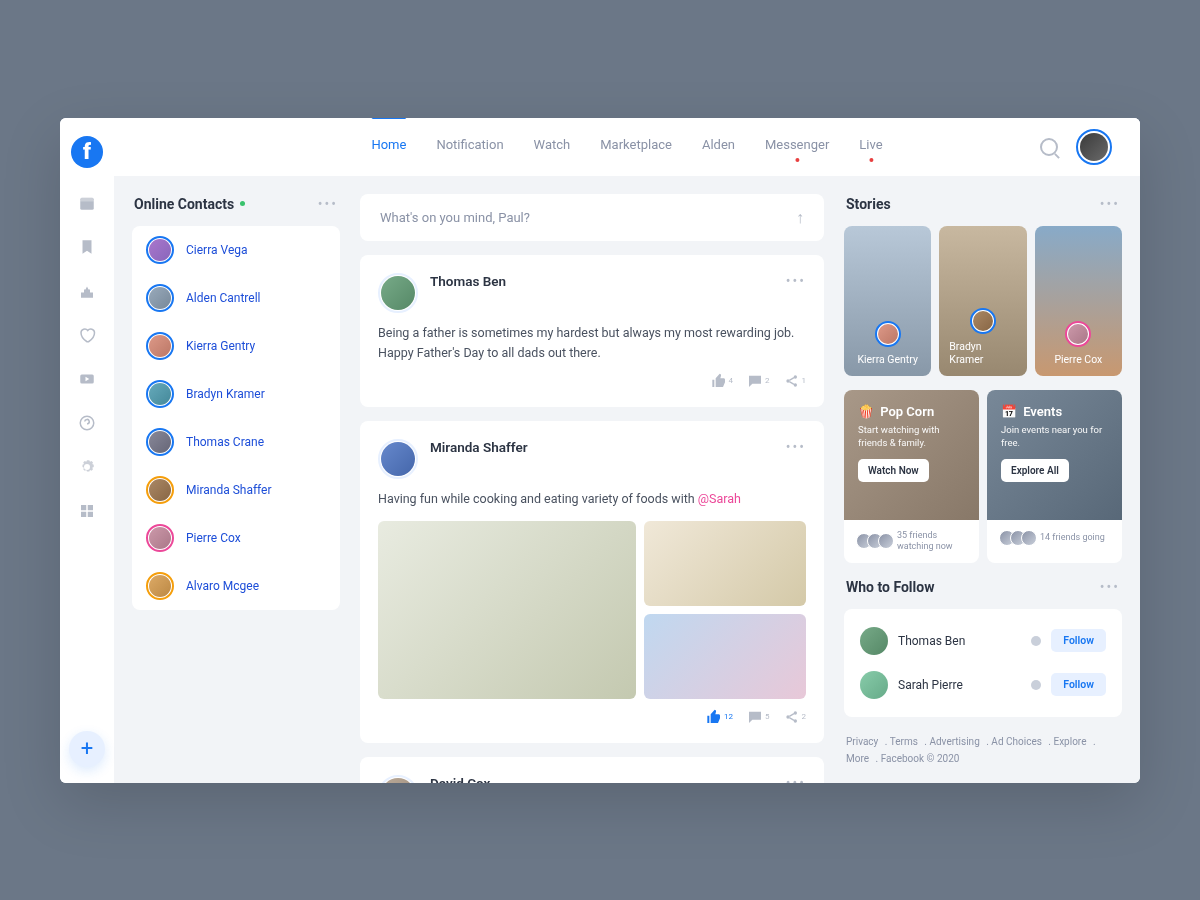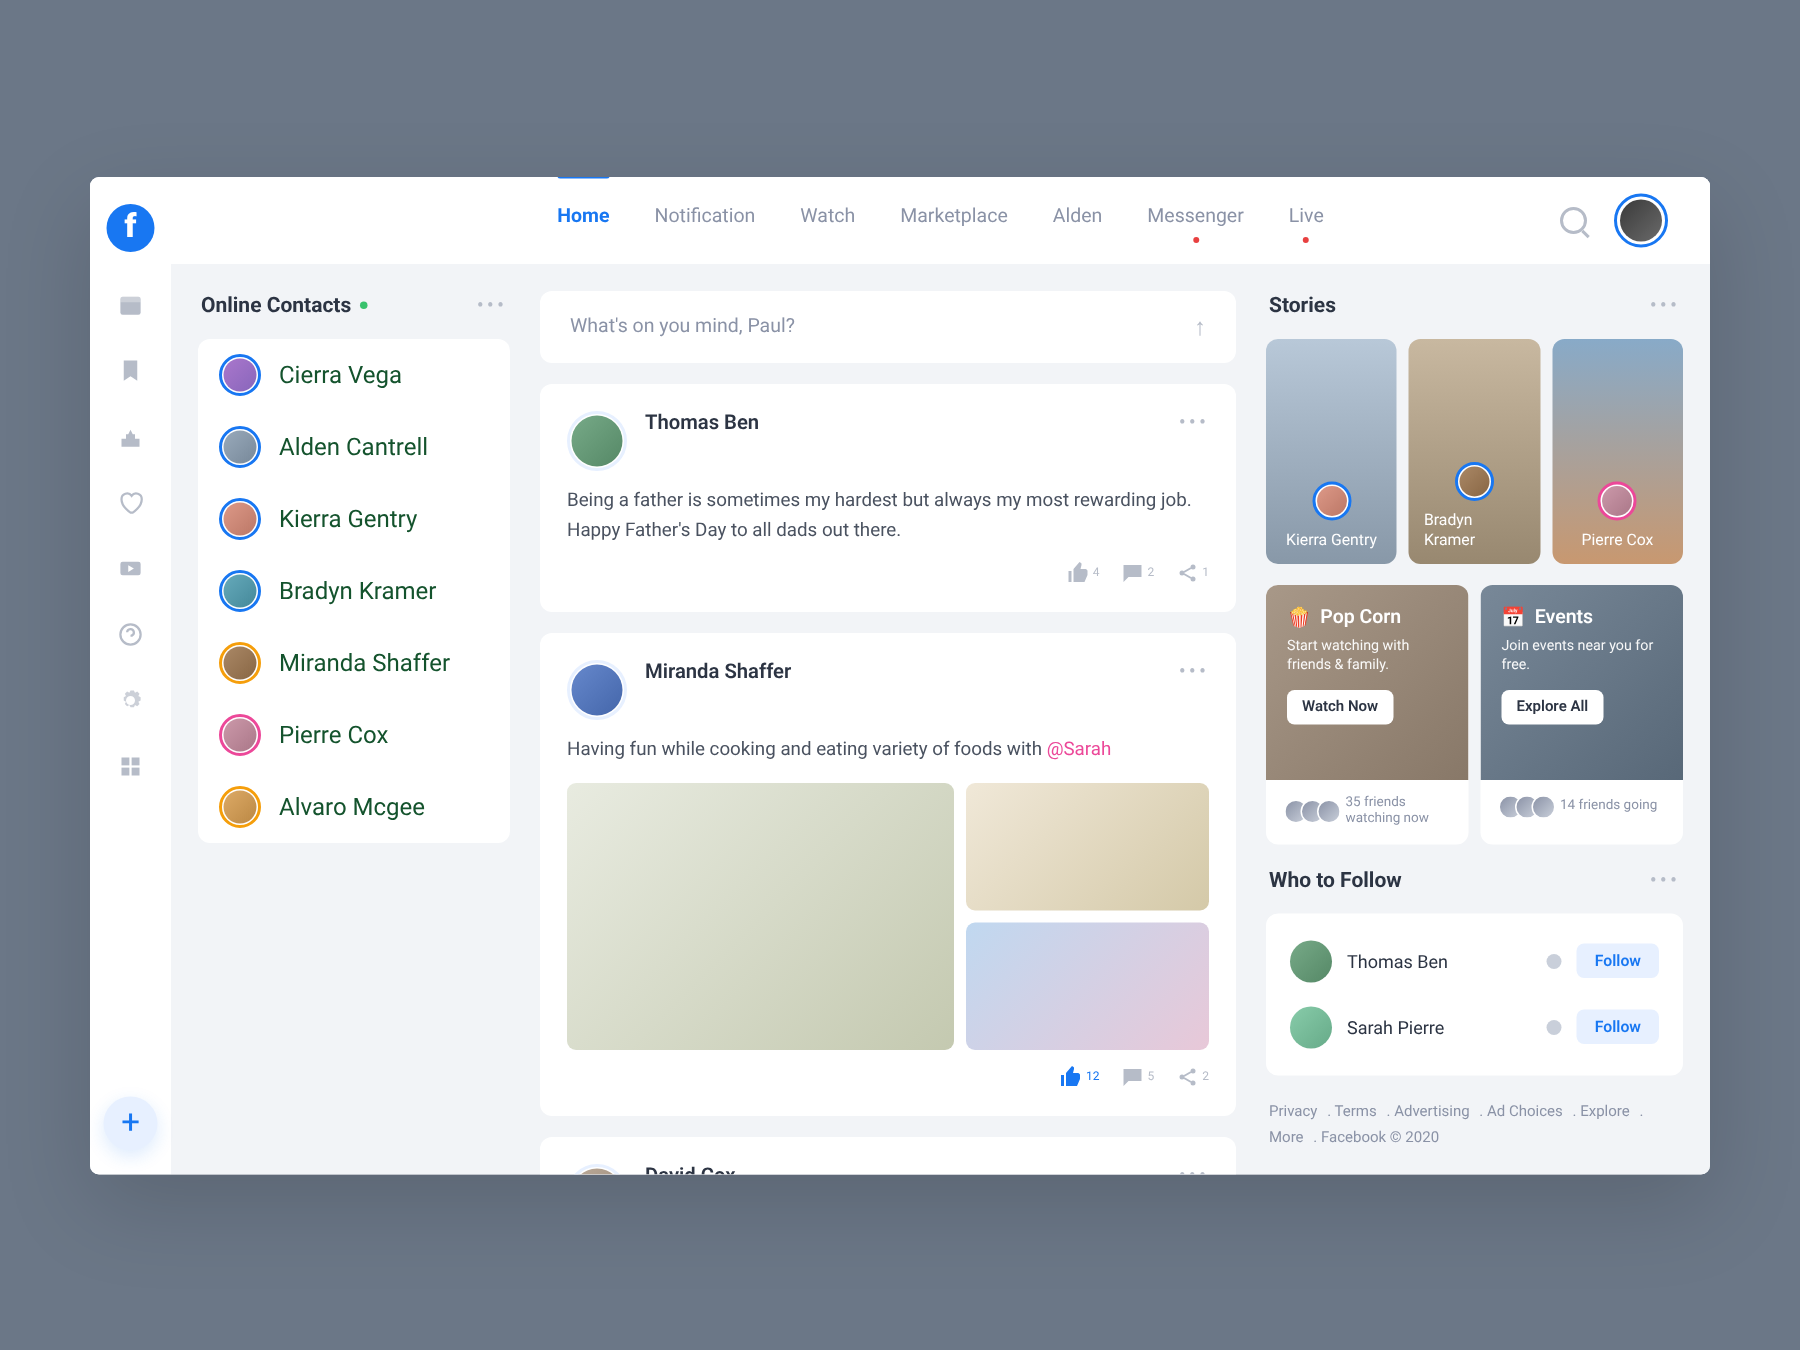--- a/index.html
+++ b/index.html
@@ -6,21 +6,21 @@
 body{background:#6b7787;display:flex;align-items:center;justify-content:center;min-height:900px;width:1200px}
 .app{background:#fff;width:1080px;height:665px;border-radius:6px;display:flex;overflow:hidden;box-shadow:0 20px 60px rgba(0,0,0,.15)}
 .rail{width:54px;background:#fff;display:flex;flex-direction:column;align-items:center;padding:18px 0;gap:26px;position:relative}
 .logo{width:32px;height:32px;border-radius:50%;background:#1877f2;display:flex;align-items:center;justify-content:center;color:#fff;font-weight:900;font-size:22px}
 .rail-icon{width:18px;height:18px;color:#b6bcc8;display:flex;align-items:center;justify-content:center}
 .plus-btn{width:36px;height:36px;border-radius:50%;background:#e7f0ff;color:#1877f2;display:flex;align-items:center;justify-content:center;font-size:22px;position:absolute;bottom:16px;box-shadow:0 4px 12px rgba(24,119,242,.15)}
 .body{flex:1;display:flex;flex-direction:column;background:#f2f4f7;min-width:0}
 .topnav{background:#fff;height:58px;display:flex;align-items:center;padding:0 28px;position:relative}
 .nav-center{position:absolute;left:50%;transform:translateX(-50%);display:flex;gap:30px;font-size:13px}
 .nav-item{color:#8a92a6;cursor:pointer;position:relative;padding-bottom:4px}
-.nav-item.active{color:#1877f2;font-weight:700}
+.nav-item.active{color:#1877f2;font-weight:400}
 .nav-item.active::before{content:"";position:absolute;top:-22px;left:0;right:0;height:4px;background:#1877f2;border-radius:2px}
 .nav-dot::after{content:"";position:absolute;bottom:-6px;left:50%;transform:translateX(-50%);width:4px;height:4px;background:#e84040;border-radius:50%}
 .nav-right{margin-left:auto;display:flex;align-items:center;gap:18px}
 .search-ico{width:18px;height:18px;border:2px solid #b6bcc8;border-radius:50%;position:relative}
 .search-ico::after{content:"";position:absolute;width:2px;height:6px;background:#b6bcc8;bottom:-5px;right:-2px;transform:rotate(-45deg)}
 .avatar-ring{width:36px;height:36px;border-radius:50%;border:2px solid #1877f2;padding:2px;background:#fff}
 .avatar-ring img,.avatar-ring .avi{width:100%;height:100%;border-radius:50%}
 .avi{background:linear-gradient(135deg,#8a92a6,#c9cfda);display:block}
 .columns{flex:1;display:flex;gap:20px;padding:18px;overflow:hidden}
 .col{display:flex;flex-direction:column;gap:14px}
@@ -35,21 +35,21 @@
 .group-avs .avi:last-child{background:linear-gradient(135deg,#7c9,#5a7)}
 .group-title{font-size:13px;font-weight:600;color:#2c3443}
 .group-status{font-size:10px;color:#8a92a6;margin-top:4px}
 .group-btns{display:flex;gap:8px;margin-top:12px;justify-content:center}
 .chip{background:#e7f0ff;color:#1877f2;font-size:10.5px;font-weight:600;padding:6px 10px;border-radius:5px;display:flex;align-items:center;gap:5px}
 .section-head{display:flex;align-items:center;gap:6px;margin:2px 2px 0}
 .section-title{font-size:14px;font-weight:700;color:#2c3443}
 .online-dot{width:5px;height:5px;background:#39c26d;border-radius:50%}
 .dots-btn{margin-left:auto;color:#b6bcc8;letter-spacing:2px;font-size:14px}
 .contact-list{background:#fff;border-radius:8px;overflow:hidden}
-.contact{display:flex;align-items:center;gap:12px;padding:10px 14px;font-size:16px;color:#14532d}
+.contact{display:flex;align-items:center;gap:12px;padding:10px 14px;font-size:12px;color:#1d4ed8}
 .contact .ring{width:28px;height:28px;border-radius:50%;border:2px solid #1877f2;padding:1px}
 .contact .ring.orange{border-color:#f59e0b}
 .contact .ring.pink{border-color:#ec4899}
 .contact .ring .avi{width:100%;height:100%;border-radius:50%}
 .composer{display:flex;align-items:center;padding:14px 20px}
 .composer-text{flex:1;text-align:left;color:#8a92a6;font-size:13px}
 .up-arrow{color:#b6bcc8;font-size:16px}
 .post{padding:18px}
 .post-head{display:flex;gap:12px;align-items:flex-start}
 .post-av{width:40px;height:40px;border-radius:50%;border:2px solid #e7f0ff;padding:1px}
@@ -201,20 +201,26 @@
               </div>
               <span>Kierra Gentry</span>
             </div>
           <div class="contact">
               <div class="ring">
                 <span class="avi" style="background:linear-gradient(135deg,#6ab,#489)"></span>
               </div>
               <span>Bradyn Kramer</span>
             </div>
           <div class="contact">
+              <div class="ring">
+                <span class="avi" style="background:linear-gradient(135deg,#889,#667)"></span>
+              </div>
+              <span>Thomas Crane</span>
+            </div>
+          <div class="contact">
               <div class="ring orange">
                 <span class="avi" style="background:linear-gradient(135deg,#a86,#864)"></span>
               </div>
               <span>Miranda Shaffer</span>
             </div>
           <div class="contact">
               <div class="ring pink">
                 <span class="avi" style="background:linear-gradient(135deg,#c9a,#a78)"></span>
               </div>
               <span>Pierre Cox</span>

